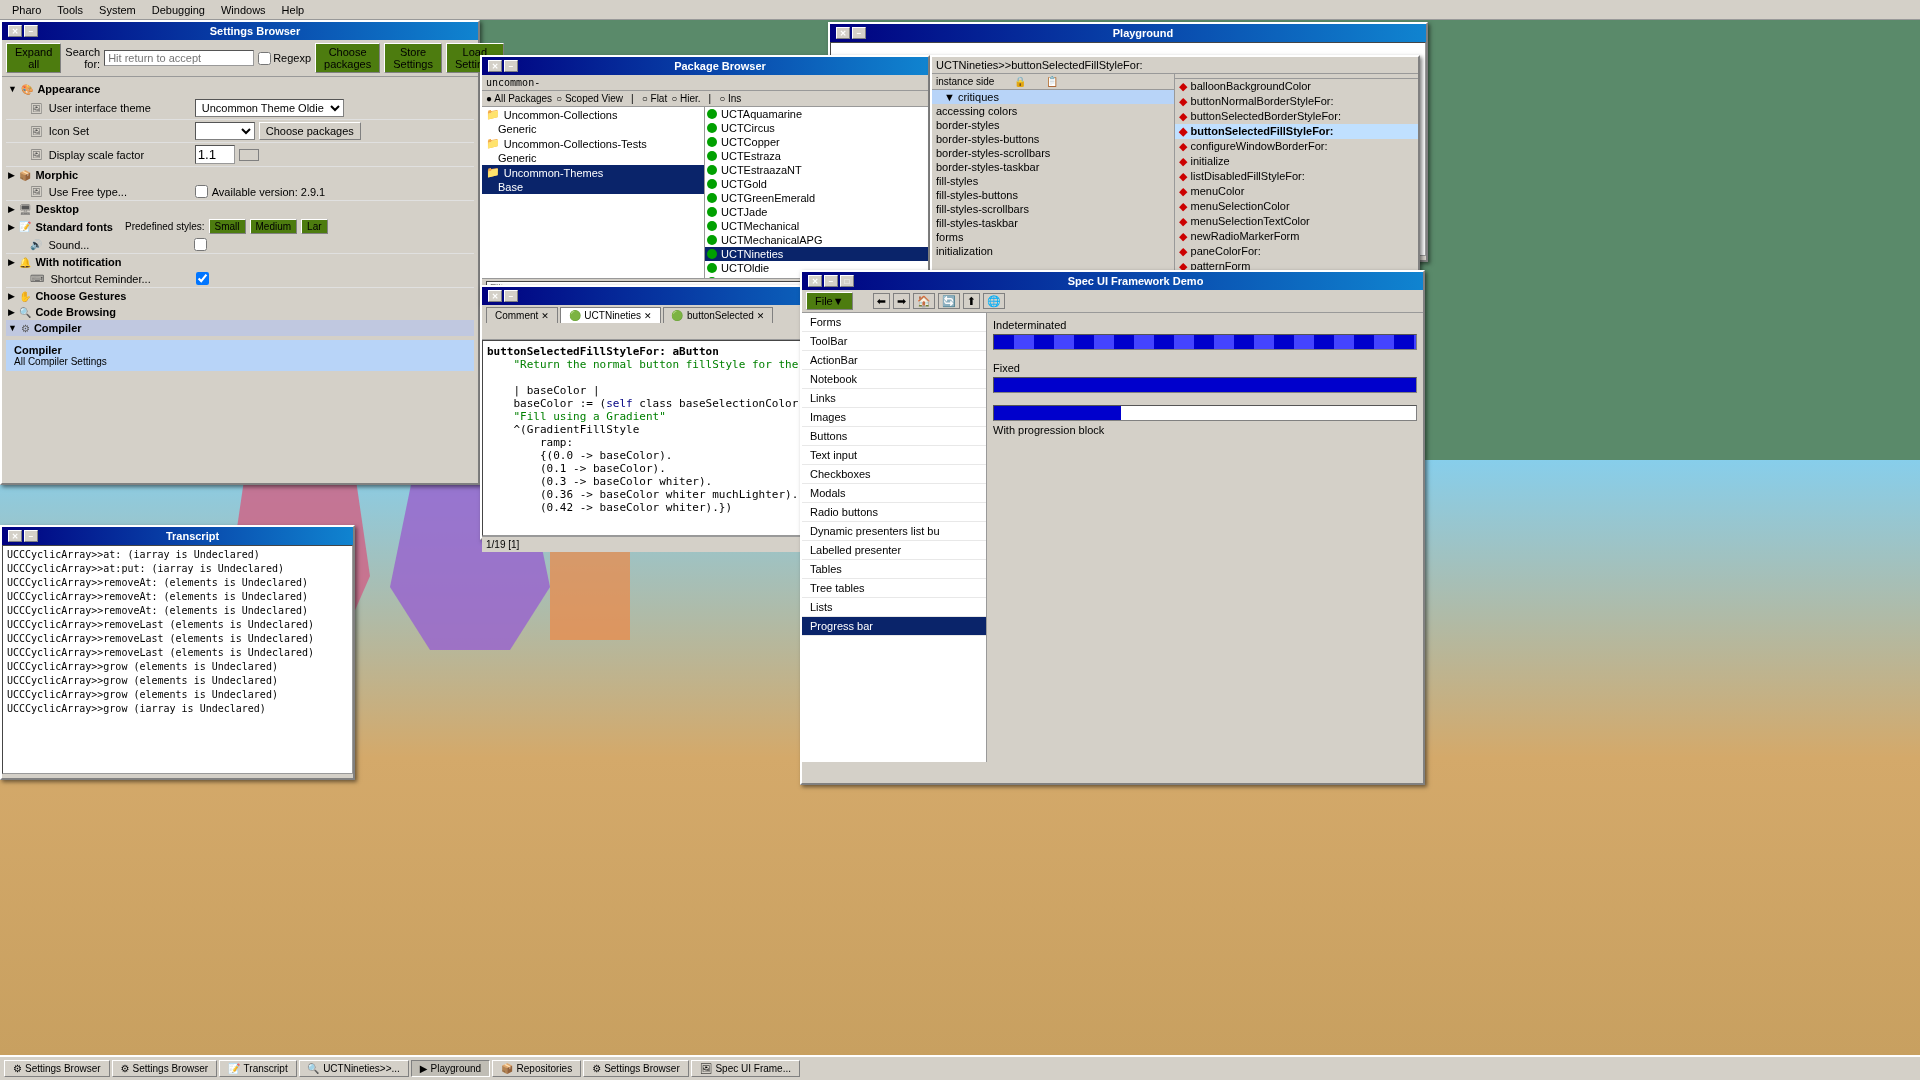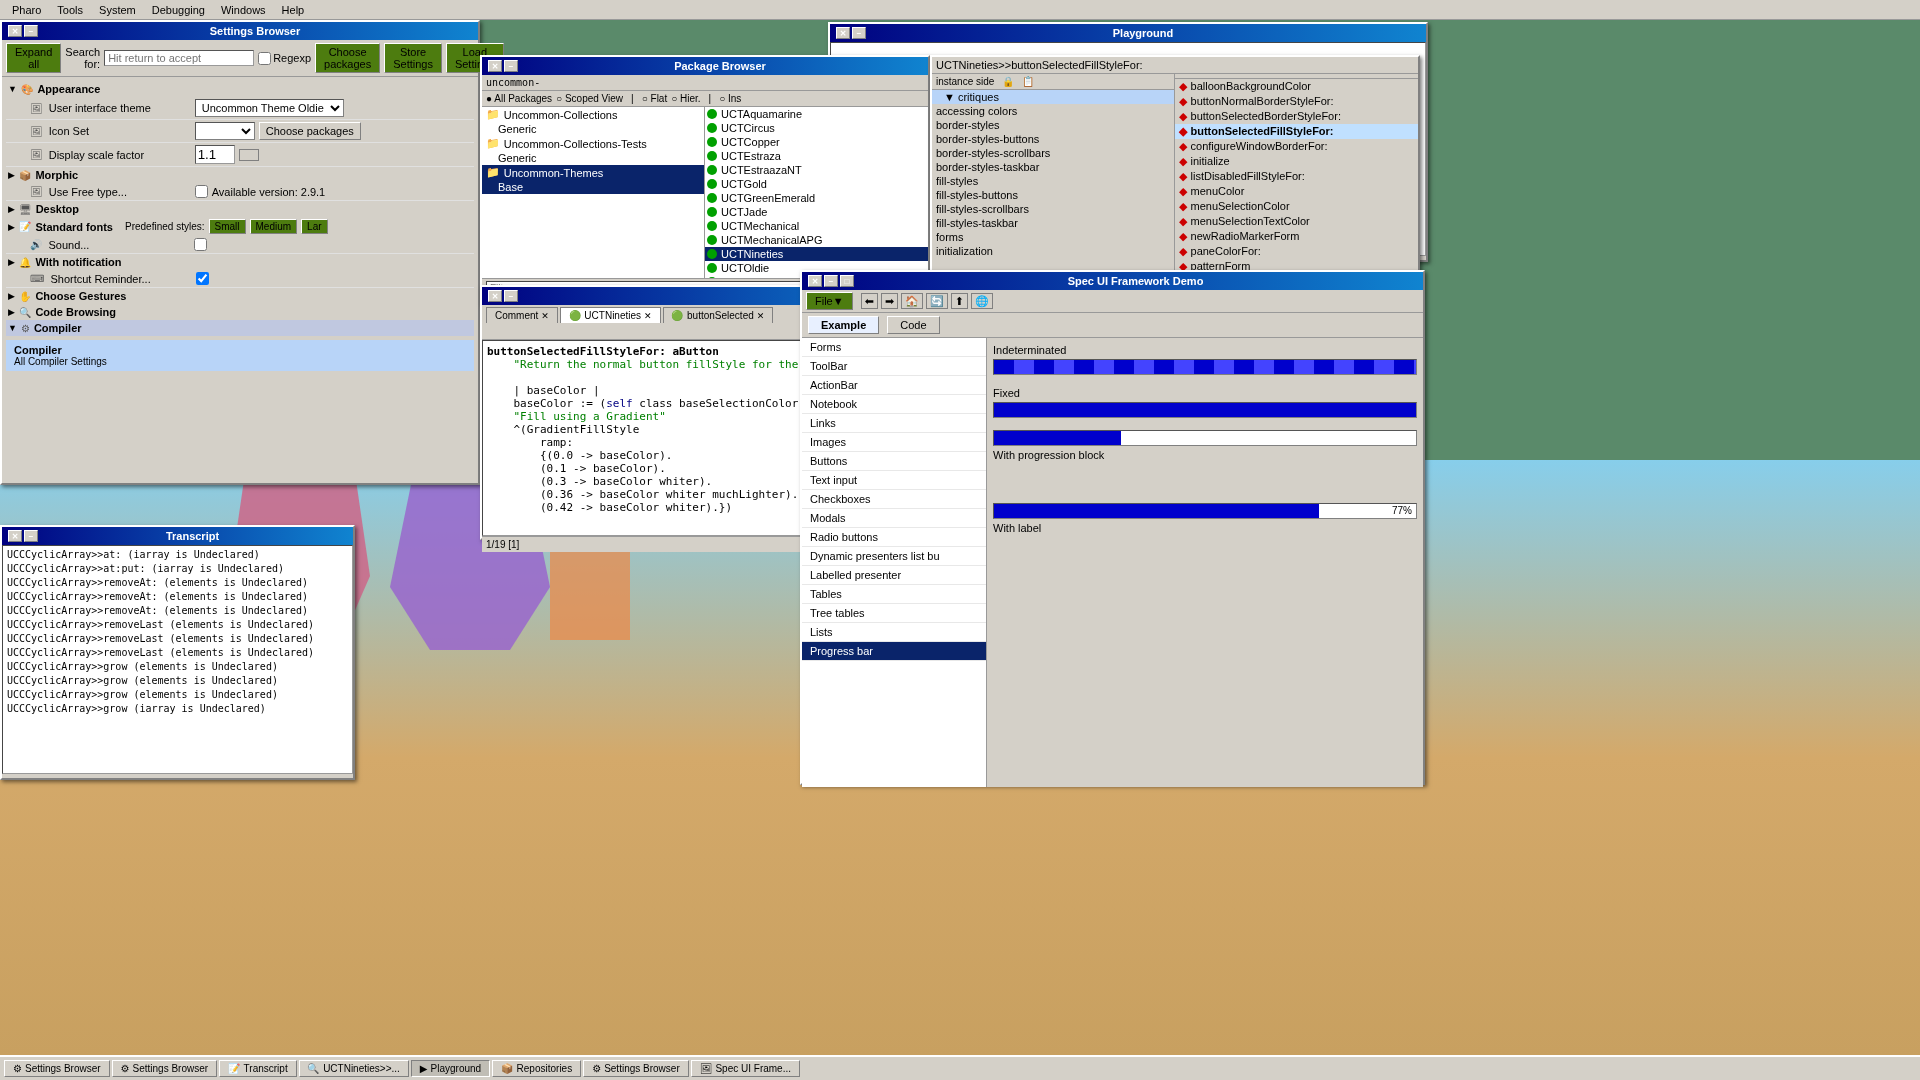--- a/index.html
+++ b/index.html
@@ -201,21 +201,21 @@
       cursor: pointer;
     }
     .panel-item.selected { background: #b8d4f8; }
     .panel-item.highlighted { background: #c0e0ff; font-weight: bold; }
     .panel-header {
       background: #d4d0c8;
       padding: 2px 4px;
       font-size: 10px;
       border-bottom: 1px solid #999;
       display: flex;
-      gap: 8px;
+      gap: 20px;
       align-items: center;
     }
     .breadcrumb-bar {
       background: #d4d0c8;
       padding: 2px 4px;
       font-size: 11px;
       border-bottom: 1px solid #999;
       color: #000;
     }
 
@@ -297,21 +297,21 @@
     
     #spec-demo {
       top: 270px; left: 800px; width: 620px; height: 510px;
       z-index: 13;
     }
     .spec-demo-toolbar {
       background: #d4d0c8;
       padding: 2px 4px;
       display: flex;
       align-items: center;
-      gap: 4px;
+      gap: 16px;
       border-bottom: 1px solid #999;
     }
     .spec-demo-body {
       display: flex;
       height: calc(100% - 62px);
     }
     .spec-menu-panel {
       width: 185px;
       border-right: 1px solid #999;
       overflow-y: auto;
@@ -824,24 +824,20 @@
     <span style="margin-left:4px;">
       <span style="border:1px solid #808080; padding:1px 3px; cursor:pointer;">⬅</span>
       <span style="border:1px solid #808080; padding:1px 3px; cursor:pointer;">➡</span>
       <span style="border:1px solid #808080; padding:1px 3px; cursor:pointer;">🏠</span>
       <span style="border:1px solid #808080; padding:1px 3px; cursor:pointer;">🔄</span>
       <span style="border:1px solid #808080; padding:1px 3px; cursor:pointer;">⬆</span>
       <span style="border:1px solid #808080; padding:1px 3px; cursor:pointer;">🌐</span>
     </span>
   </div>
 
-  <div class="spec-demo-header">
-    <button class="spec-tab active">Example</button>
-    <button class="spec-tab">Code</button>
-  </div>
 
   <div class="spec-demo-body">
 
     <div class="spec-menu-panel">
       <div class="spec-menu-item">Forms</div>
       <div class="spec-menu-item">ToolBar</div>
       <div class="spec-menu-item">ActionBar</div>
       <div class="spec-menu-item">Notebook</div>
       <div class="spec-menu-item">Links</div>
       <div class="spec-menu-item">Images</div>
@@ -876,27 +872,20 @@
 
       <div class="progress-section">
         <div class="progress-bar-container">
           <div class="progress-bar-fill" style="width:30%;"></div>
         </div>
         <div class="progress-label" style="margin-top:3px;">With progression block</div>
       </div>
 
       <div style="height:30px;"></div>
 
-      <div class="progress-section">
-        <div class="progress-bar-container">
-          <div class="progress-bar-fill" style="width:77%;"></div>
-          <span class="progress-percent">77%</span>
-        </div>
-        <div class="progress-label" style="margin-top:3px;">With label</div>
-      </div>
     </div>
   </div>
 </div>
 
 <div class="taskbar">
   <div class="taskbar-item">
     <span class="task-icon">⚙</span>
     <span>Settings Browser</span>
   </div>
   <div class="taskbar-item">

